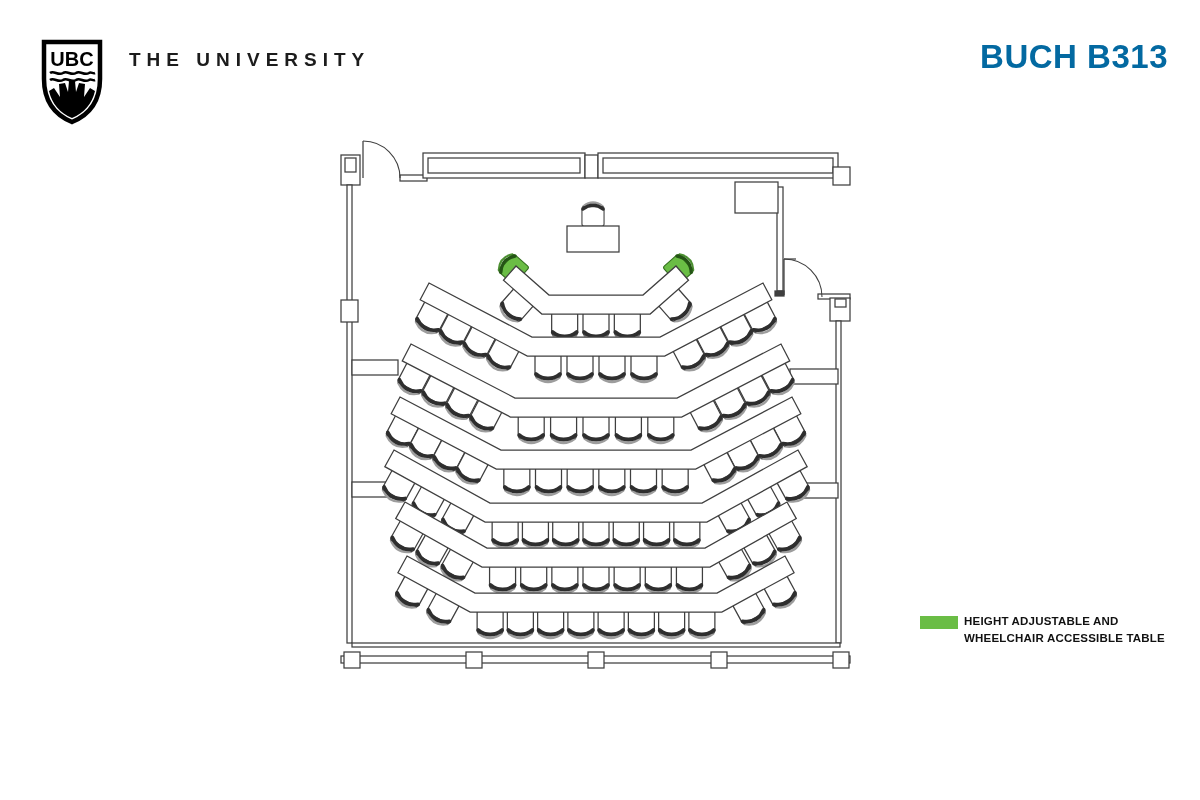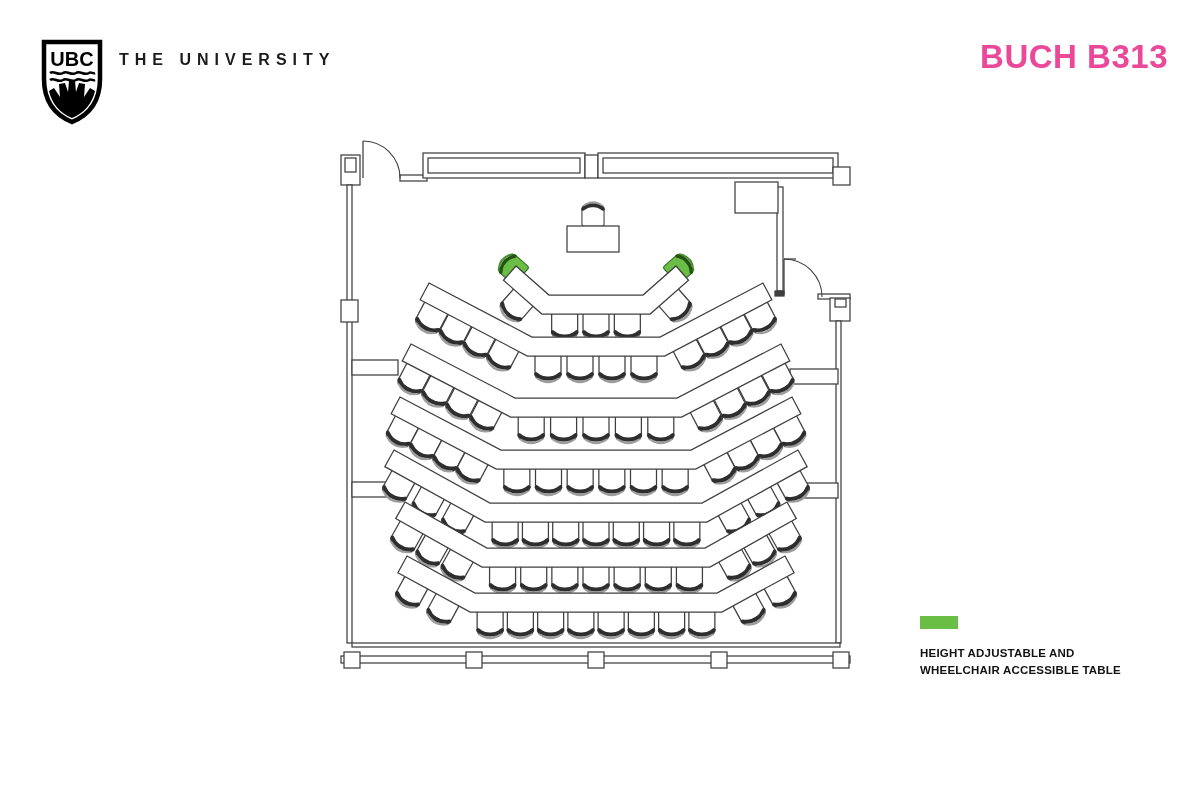--- a/index.html
+++ b/index.html
@@ -3,31 +3,31 @@
 <meta charset="utf-8">
 <style>
   html,body{margin:0;padding:0;}
   body{
     width:1200px;height:800px;position:relative;background:#ffffff;
     font-family:"Liberation Sans", sans-serif;overflow:hidden;
   }
   #plan-svg{position:absolute;left:0;top:0;}
   .header-logo{position:absolute;left:40px;top:39px;width:64px;height:86px;}
   .univ-name{
-    position:absolute;left:119px;top:44px;
-    font-size:16px;font-weight:bold;color:#1c1c1c;
+    position:absolute;left:129px;top:44px;
+    font-size:19px;font-weight:bold;color:#1c1c1c;
     letter-spacing:6px;line-height:31px;white-space:nowrap;
   }
   .room-title{
     position:absolute;right:32px;top:38px;
-    font-size:33px;font-weight:bold;color:#ec4899;letter-spacing:.5px;
+    font-size:33px;font-weight:bold;color:#0369a1;letter-spacing:.5px;
   }
   .legend{
     position:absolute;left:920px;top:613px;
-    display:flex;align-items:flex-start;gap:16px;flex-direction:column;
+    display:flex;align-items:flex-start;gap:6px;
   }
   .legend-swatch{width:38px;height:13px;margin-top:3px;flex:0 0 auto;}
   .legend-text{
     font-size:11.5px;font-weight:bold;color:#111;
     line-height:17px;letter-spacing:.2px;white-space:nowrap;
   }
 </style>
 </head>
 <body>
 

